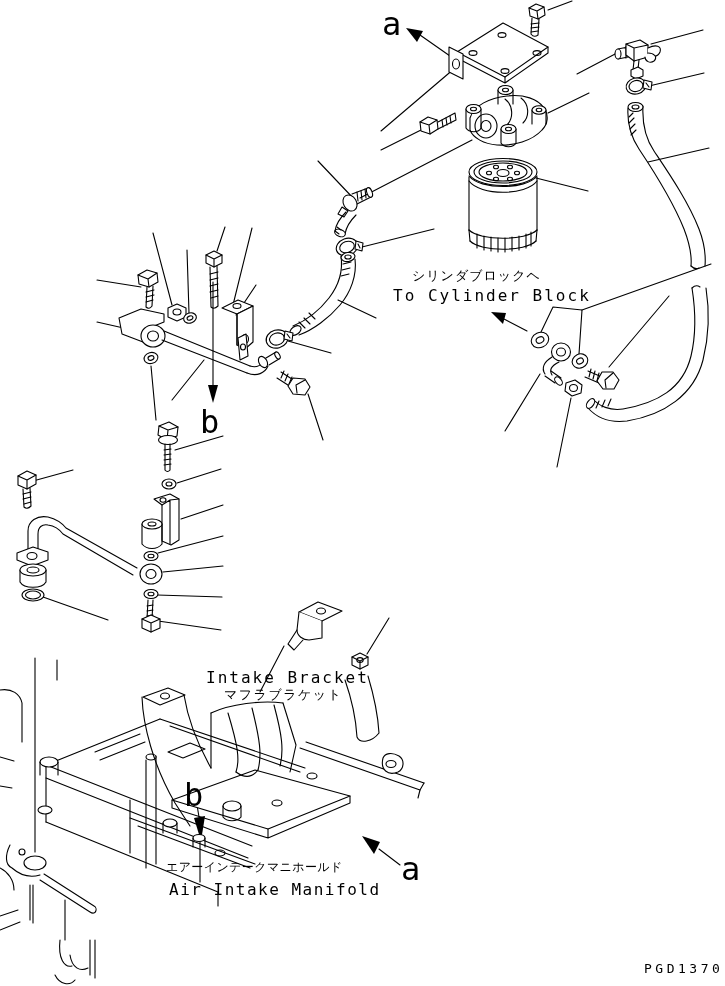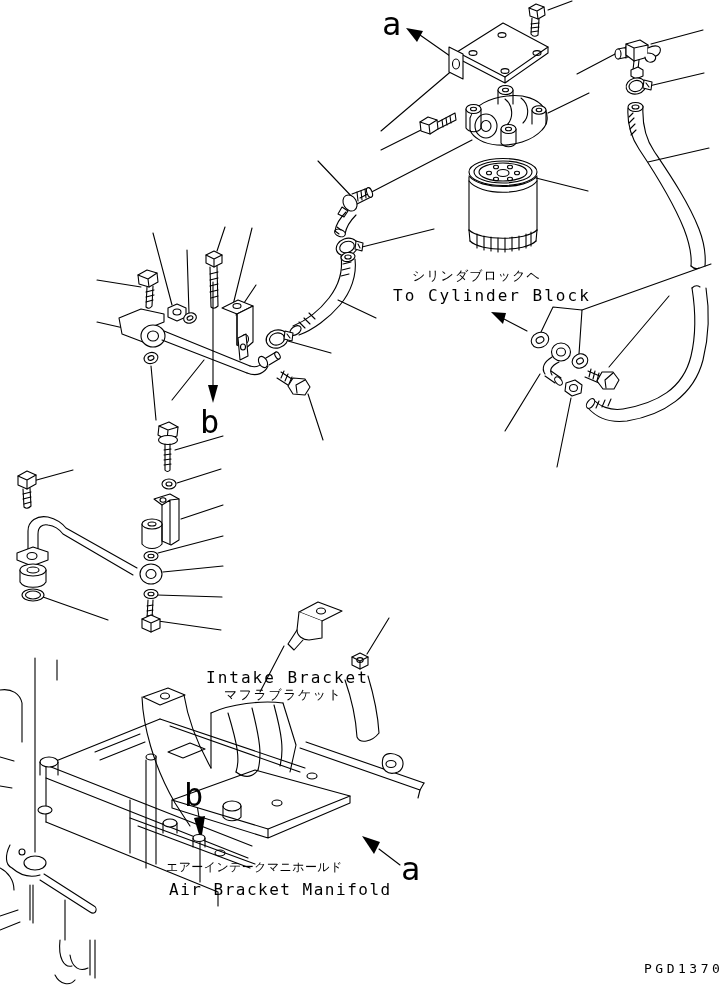--- a/index.html
+++ b/index.html
@@ -423,17 +423,17 @@
 
 <div class="lbl lbl-view" style="left:200px;top:406px;">b</div>
 
 <div class="lbl lbl-jp" style="left:224px;top:650px;letter-spacing:1.5px;margin-top:38px;">マフラブラケット</div>
 <div class="lbl lbl-en" style="left:206px;top:670px;">Intake Bracket</div>
 
 <div class="lbl lbl-view" style="left:184px;top:779px;">b</div>
 <div class="lbl lbl-view" style="left:401px;top:853px;">a</div>
 
 <div class="lbl lbl-jp" style="left:166px;top:861px;font-size:12px;letter-spacing:0.4px;text-align:center;">エアーインテークマニホールド</div>
-<div class="lbl lbl-en" style="left:169px;top:882px;letter-spacing:1.5px;">Air Bracket Manifold</div>
+<div class="lbl lbl-en" style="left:169px;top:882px;letter-spacing:1.5px;">Air Intake Manifold</div>
 
 <div class="lbl lbl-code" style="left:644px;top:962px;">PGD1370</div>
 
 </div>
 
 </body></html>

